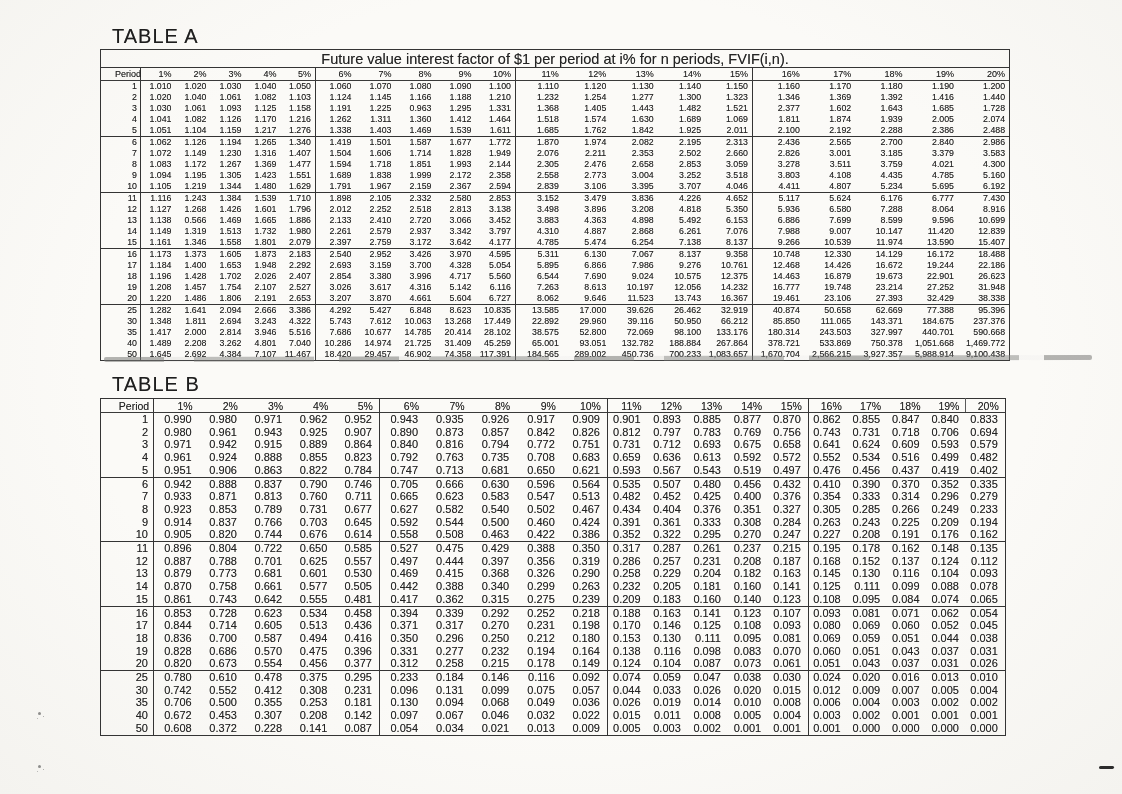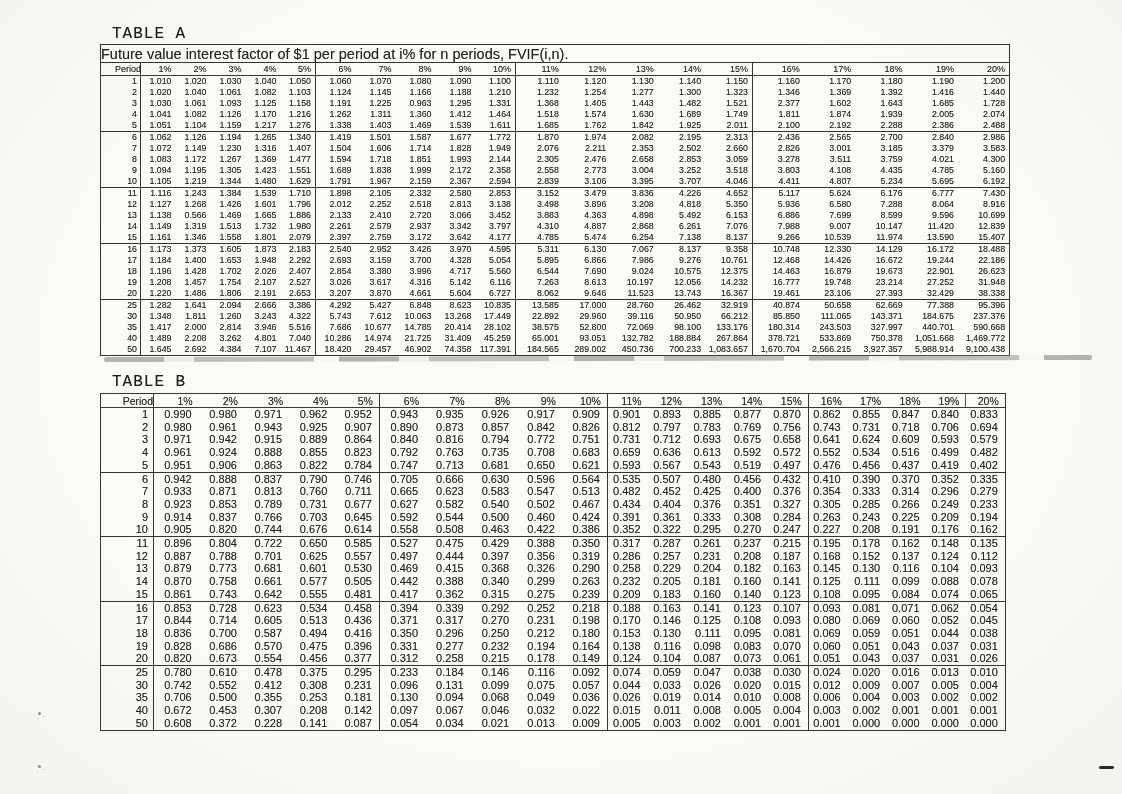--- a/index.html
+++ b/index.html
@@ -7,44 +7,43 @@
     width:1122px;height:794px;position:relative;overflow:hidden;
     background:#f9f8f5;
     font-family:"Liberation Sans", sans-serif;
     color:#222;
   }
   .page{position:absolute;inset:0;background:radial-gradient(ellipse at 50% 45%, #fbfaf7 60%, #f4f3ef 100%);}
   .sect{position:absolute;left:100px;}
   .sect-a{top:25px;width:909px;}
   .sect-b{top:373px;width:905px;}
   .tlabel{
-    font-size:16px;letter-spacing:1px;color:#1e1e1e;
+    font-size:20px;letter-spacing:1px;color:#1e1e1e;
     padding-left:12px;margin-bottom:2px;
     text-shadow:0 0 .4px rgba(0,0,0,.45);
-    font-family:Liberation Mono, monospace;
   }
   .sect-a .tlabel{margin-bottom:1px;}
   table.ftable{
     border-collapse:collapse;table-layout:fixed;width:100%;
     border:1.6px solid #343434;
     color:#242424;
     text-shadow:0 0 .3px rgba(0,0,0,.4);
   }
   .ftable th,.ftable td{padding:0;white-space:nowrap;font-weight:400;}
   .cap{
-    text-align:left;padding:1px 4px 2px 5px;
+    text-align:center;padding:1px 4px 2px 5px;
     border-bottom:1.3px solid #343434;
     overflow:hidden;
   }
   .ftable-a .cap{font-size:14.5px;height:17px;}
   .ftable-b .cap{font-size:16.5px;height:21px;}
   .hdr-row th{text-align:right;border-bottom:1.2px solid #3a3a3a;}
   .ftable-a .hdr-row th{font-size:9px;height:12px;padding-right:4px;}
   .ftable-b .hdr-row th{font-size:10.5px;height:13px;padding-right:6px;}
-  .hdr-row th.ph{text-align:right;padding-left:14px;padding-right:0;}
+  .hdr-row th.ph{text-align:center;padding-left:14px;padding-right:0;}
   
   .ftable .hdr-row th:nth-child(1),
   .ftable tbody td:nth-child(1){border-right:1.2px solid #343434;}
   .ftable .hdr-row th:nth-child(6),.ftable .hdr-row th:nth-child(11),.ftable .hdr-row th:nth-child(16),
   .ftable tbody td:nth-child(6),.ftable tbody td:nth-child(11),.ftable tbody td:nth-child(16)
   {border-right:1.2px solid #343434;}
   
   .ftable-b .hdr-row th:nth-child(20){border-right:1px solid #5a5a5a;}
   
   .ftable tbody tr:nth-child(5) td,
@@ -217,21 +216,21 @@
             <td>1.216</td>
             <td>1.262</td>
             <td>1.311</td>
             <td>1.360</td>
             <td>1.412</td>
             <td>1.464</td>
             <td>1.518</td>
             <td>1.574</td>
             <td>1.630</td>
             <td>1.689</td>
-            <td>1.749</td>
+            <td>1.069</td>
             <td>1.811</td>
             <td>1.874</td>
             <td>1.939</td>
             <td>2.005</td>
             <td>2.074</td>
           </tr>
           <tr>
             <td class="pc">5</td>
             <td>1.051</td>
             <td>1.104</td>
@@ -606,34 +605,34 @@
             <td>2.094</td>
             <td>2.666</td>
             <td>3.386</td>
             <td>4.292</td>
             <td>5.427</td>
             <td>6.848</td>
             <td>8.623</td>
             <td>10.835</td>
             <td>13.585</td>
             <td>17.000</td>
-            <td>28.760</td>
+            <td>39.626</td>
             <td>26.462</td>
             <td>32.919</td>
             <td>40.874</td>
             <td>50.658</td>
             <td>62.669</td>
             <td>77.388</td>
             <td>95.396</td>
           </tr>
           <tr>
             <td class="pc">30</td>
             <td>1.348</td>
             <td>1.811</td>
-            <td>1.260</td>
+            <td>2.694</td>
             <td>3.243</td>
             <td>4.322</td>
             <td>5.743</td>
             <td>7.612</td>
             <td>10.063</td>
             <td>13.268</td>
             <td>17.449</td>
             <td>22.892</td>
             <td>29.960</td>
             <td>39.116</td>

